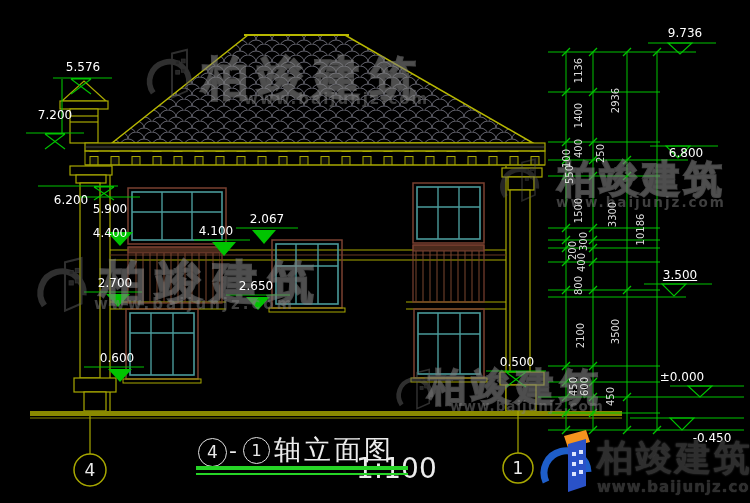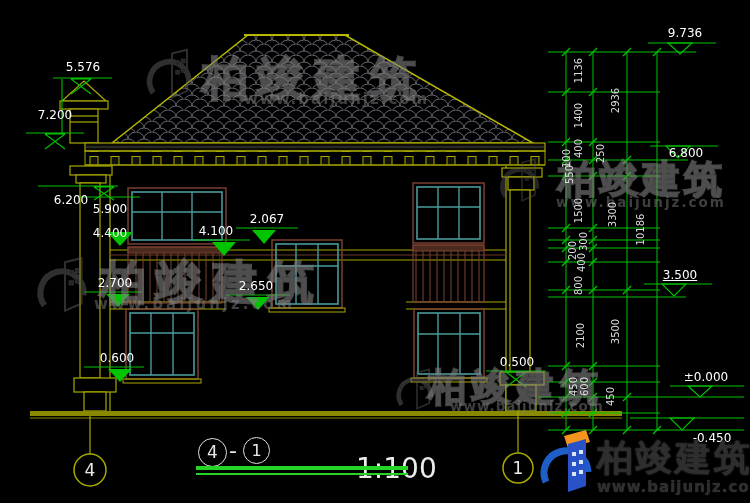--- a/index.html
+++ b/index.html
@@ -239,21 +239,21 @@
   <div class="elv" style="left:237px;top:212px;">2.067</div>
   <div class="elv" style="left:186px;top:224px;">4.100</div>
   <div class="elv" style="left:226px;top:279px;">2.650</div>
   <div class="elv" style="left:85px;top:276px;">2.700</div>
   <div class="elv" style="left:87px;top:351px;">0.600</div>
   <div class="elv" style="left:487px;top:355px;">0.500</div>
 
   <div class="elv elvr" style="left:650px;top:26px;">9.736</div>
   <div class="elv elvr" style="left:651px;top:130px;margin-top:16px;">6.800</div>
   <div class="elv elvr" style="left:645px;top:268px;text-decoration:underline;">3.500</div>
-  <div class="elv elvr" style="left:671px;top:370px;text-align:center;">±0.000</div>
+  <div class="elv elvr" style="left:647px;top:370px;text-align:center;">±0.000</div>
   <div class="elv elvr" style="left:677px;top:431px;">-0.450</div>
 
   <div class="vdim" style="left:558px;top:65px;">1136</div>
   <div class="vdim" style="left:558px;top:110px;">1400</div>
   <div class="vdim" style="left:558px;top:143px;">400</div>
   <div class="vdim" style="left:546px;top:153px;">100</div>
   <div class="vdim" style="left:549px;top:169px;">550</div>
   <div class="vdim" style="left:558px;top:205px;">1500</div>
   <div class="vdim" style="left:563px;top:236px;">300</div>
   <div class="vdim" style="left:552px;top:245px;">200</div>
@@ -269,20 +269,21 @@
   <div class="vdim" style="left:592px;top:209px;">3300</div>
   <div class="vdim" style="left:595px;top:326px;">3500</div>
   <div class="vdim w44" style="left:618px;top:224px;">10186</div>
 
   <div class="axisnum" style="left:80px;top:460px;">4</div>
   <div class="axisnum" style="left:508px;top:458px;">1</div>
 
   <div class="title-circle" style="left:198px;top:438px;width:27px;height:27px;font-size:17px;line-height:27px;">4</div>
   <div class="title-text" style="left:229px;top:438px;font-size:22px;">-</div>
   <div class="title-circle" style="left:243px;top:437px;width:25px;height:25px;font-size:16px;line-height:25px;">1</div>
+  <div class="title-text" style="left:274px;top:432px;font-size:27px;letter-spacing:3px;">轴立面图</div>
   <div class="title-text" style="left:356px;top:436px;font-size:28px;margin-top:16px;">1:100</div>
   <div class="uline" style="left:196px;top:466px;width:212px;height:4px;"></div>
   <div class="uline" style="left:196px;top:473px;width:212px;height:2px;"></div>
 
   <svg width="54" height="66" viewBox="0 0 54 66" style="position:absolute;left:538px;top:430px;">
     <path d="M8,52 A22,22 0 1 1 50,42" fill="none" stroke="#1e5ec9" stroke-width="7"></path>
     <polygon points="26,6 48,0 52,12 30,18" fill="#f5941e"></polygon>
     <polygon points="30,14 48,9 48,56 30,62" fill="#2a52c8"></polygon>
     <g fill="#dde6ff">
       <rect x="34" y="22" width="4" height="4"></rect>

